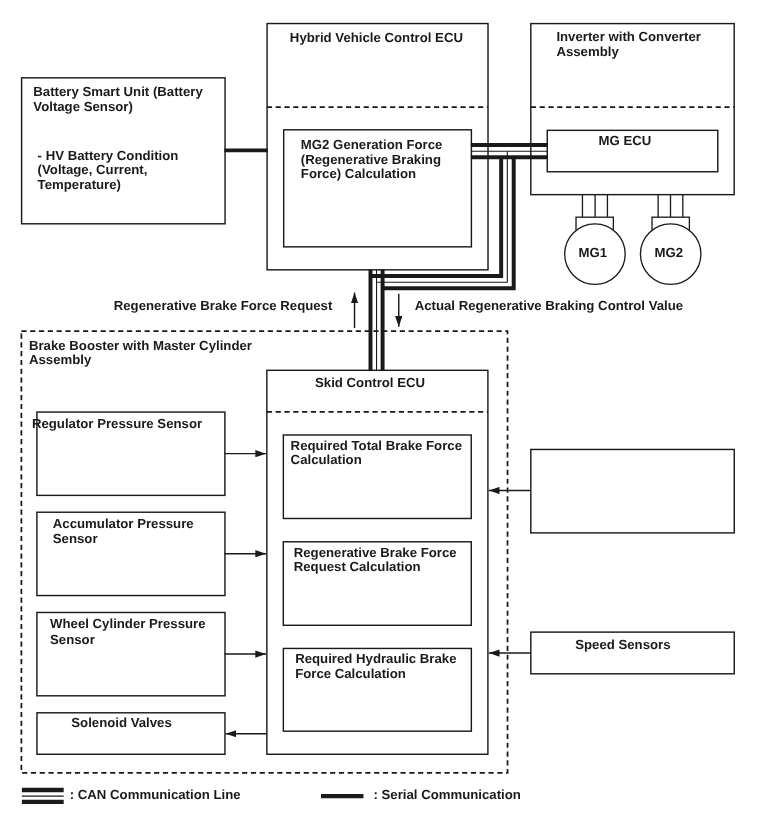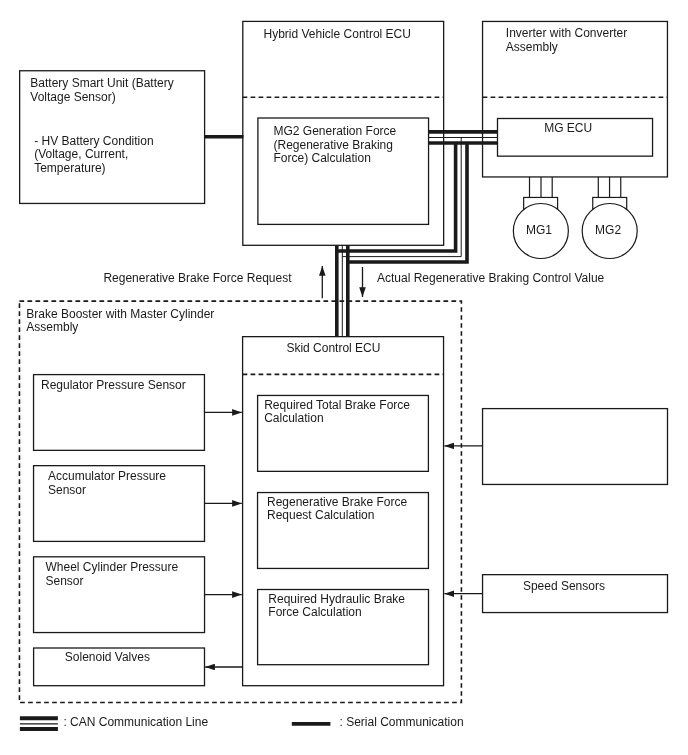--- a/index.html
+++ b/index.html
@@ -1,21 +1,21 @@
 <!DOCTYPE html>
 <html><head>
 <meta charset="utf-8">
 <title>Regenerative Braking Cooperative Control Diagram</title>
 <style>
   html,body{margin:0;padding:0;background:#ffffff;}
   body{width:688px;height:755px;position:relative;overflow:hidden;
        font-family:"Liberation Sans",sans-serif;font-size:12px;color:#000;
        -webkit-font-smoothing:antialiased;}
   #stage{position:absolute;left:0;top:0;width:688px;height:755px;}
-  .lbl{position:absolute;white-space:pre;line-height:13.7px;color:#1a1a1a;z-index:3;}
+  .lbl{position:absolute;white-space:pre;line-height:13.7px;color:#1a1a1a;z-index:3;font-weight:bold;}
   .dashbox{position:absolute;box-sizing:border-box;background:transparent;}
   svg{position:absolute;left:0;top:0;overflow:visible;z-index:2;}
 </style>
 </head>
 <body>
 
 <div id="stage">
 
   <div class="lbl" style="left:30.3px;top:77px;">Battery Smart Unit (Battery
 Voltage Sensor)</div>
@@ -42,21 +42,21 @@
 Assembly</div>
 
   <div class="lbl" style="left:286.4px;top:342px;text-align:right;">Skid Control ECU</div>
   <div class="lbl" style="left:264.2px;top:398.7px;">Required Total Brake Force
 Calculation</div>
   <div class="lbl" style="left:267px;top:495.7px;">Regenerative Brake Force
 Request Calculation</div>
   <div class="lbl" style="left:268.3px;top:592.7px;">Required Hydraulic Brake
 Force Calculation</div>
 
-  <div class="lbl" style="left:41px;top:379.2px;text-align:center;">Regulator Pressure Sensor</div>
+  <div class="lbl" style="left:29px;top:379.2px;text-align:center;">Regulator Pressure Sensor</div>
   <div class="lbl" style="left:48px;top:470.4px;">Accumulator Pressure
 Sensor</div>
   <div class="lbl" style="left:45.5px;top:561.2px;">Wheel Cylinder Pressure
 Sensor</div>
   <div class="lbl" style="left:64.8px;top:651.3px;">Solenoid Valves</div>
 
   <div class="lbl" style="left:522.9px;top:579.5px;">Speed Sensors</div>
 
   <div class="lbl" style="left:377px;top:271.9px;">Actual Regenerative Braking Control Value</div>
   <div class="lbl" style="left:103.4px;top:271.9px;">Regenerative Brake Force Request</div>

